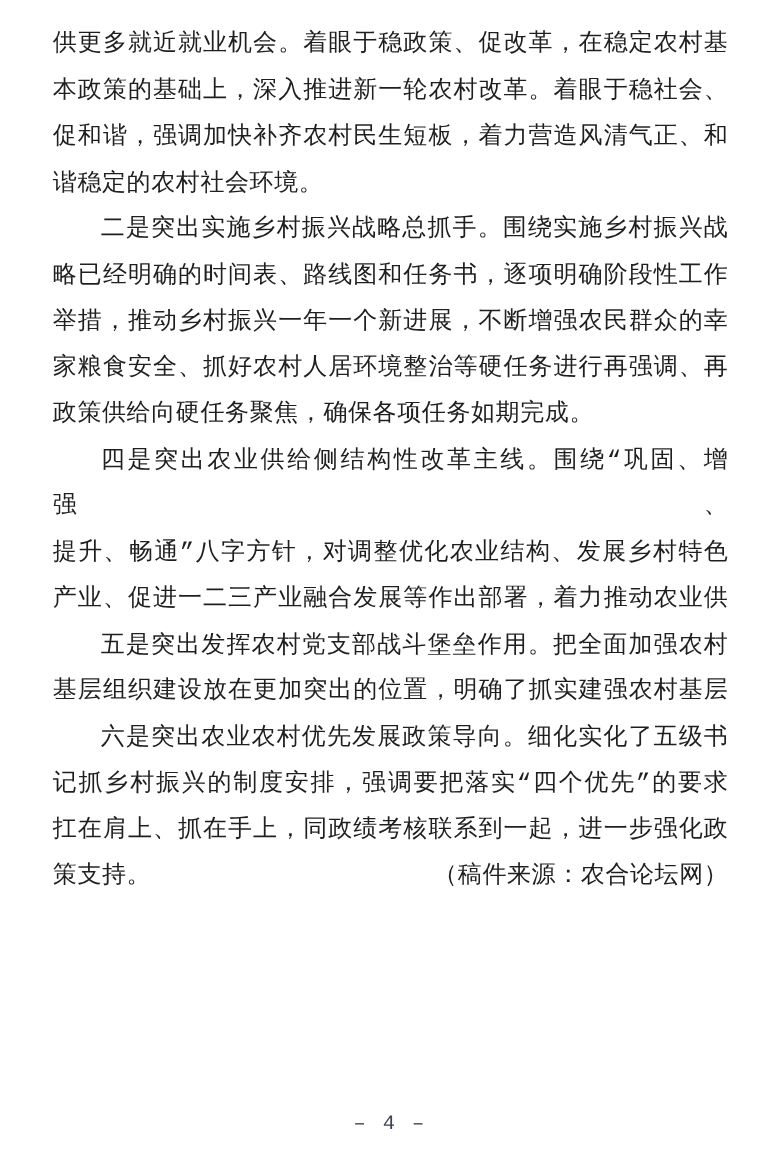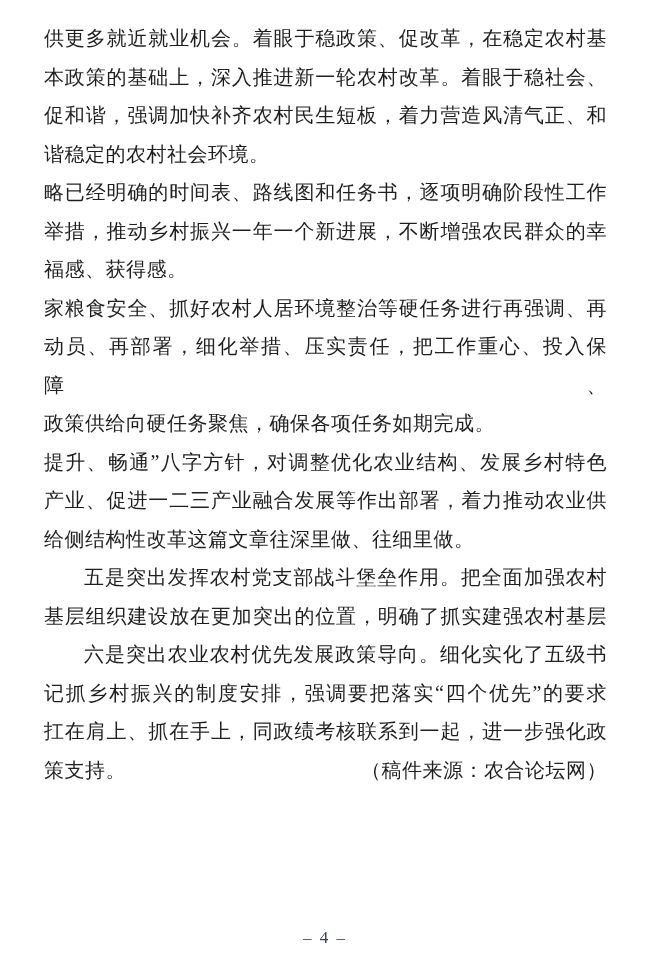--- a/index.html
+++ b/index.html
@@ -7,21 +7,21 @@
     margin: 0;
     padding: 0;
     background: #ffffff;
   }
   .page {
     position: relative;
     width: 650px;
     height: 969px;
     background: #ffffff;
     overflow: hidden;
-    font-family: Liberation Serif, serif;
+    font-family: Liberation Mono, monospace;
     color: #1f1f1f;
   }
   .text-block {
     position: absolute;
     left: 44px;
     top: 19px;
     width: 563px;
     font-size: 20px;
     line-height: 38.5px;
     letter-spacing: 0.5px;
@@ -63,33 +63,32 @@
 
 <div class="page">
   <main class="text-block">
       <div class="paragraph">
         <div class="line j">供更多就近就业机会。着眼于稳政策、促改革，在稳定农村基</div>
         <div class="line j">本政策的基础上，深入推进新一轮农村改革。着眼于稳社会、</div>
         <div class="line j">促和谐，强调加快补齐农村民生短板，着力营造风清气正、和</div>
         <div class="line">谐稳定的农村社会环境。</div>
       </div>
       <div class="paragraph">
+        <div class="line j indent">二是突出实施乡村振兴战略总抓手。围绕实施乡村振兴战</div>
         <div class="line j">略已经明确的时间表、路线图和任务书，逐项明确阶段性工作</div>
         <div class="line j">举措，推动乡村振兴一年一个新进展，不断增强农民群众的幸</div>
-        <div class="line">福感、获得感。</div>
       </div>
       <div class="paragraph">
         <div class="line j">家粮食安全、抓好农村人居环境整治等硬任务进行再强调、再</div>
-        <div class="line j">动员、再部署，细化举措、压实责任，把工作重心、投入保障、</div>
         <div class="line">政策供给向硬任务聚焦，确保各项任务如期完成。</div>
       </div>
       <div class="paragraph">
+        <div class="line j indent">四是突出农业供给侧结构性改革主线。围绕“巩固、增强、</div>
         <div class="line j">提升、畅通”八字方针，对调整优化农业结构、发展乡村特色</div>
         <div class="line j">产业、促进一二三产业融合发展等作出部署，着力推动农业供</div>
-        <div class="line">给侧结构性改革这篇文章往深里做、往细里做。</div>
       </div>
       <div class="paragraph">
         <div class="line j indent">五是突出发挥农村党支部战斗堡垒作用。把全面加强农村</div>
         <div class="line j">基层组织建设放在更加突出的位置，明确了抓实建强农村基层</div>
       </div>
       <div class="paragraph">
         <div class="line j indent">六是突出农业农村优先发展政策导向。细化实化了五级书</div>
         <div class="line j">记抓乡村振兴的制度安排，强调要把落实“四个优先”的要求</div>
         <div class="line j">扛在肩上、抓在手上，同政绩考核联系到一起，进一步强化政</div>
         <div class="line split">

